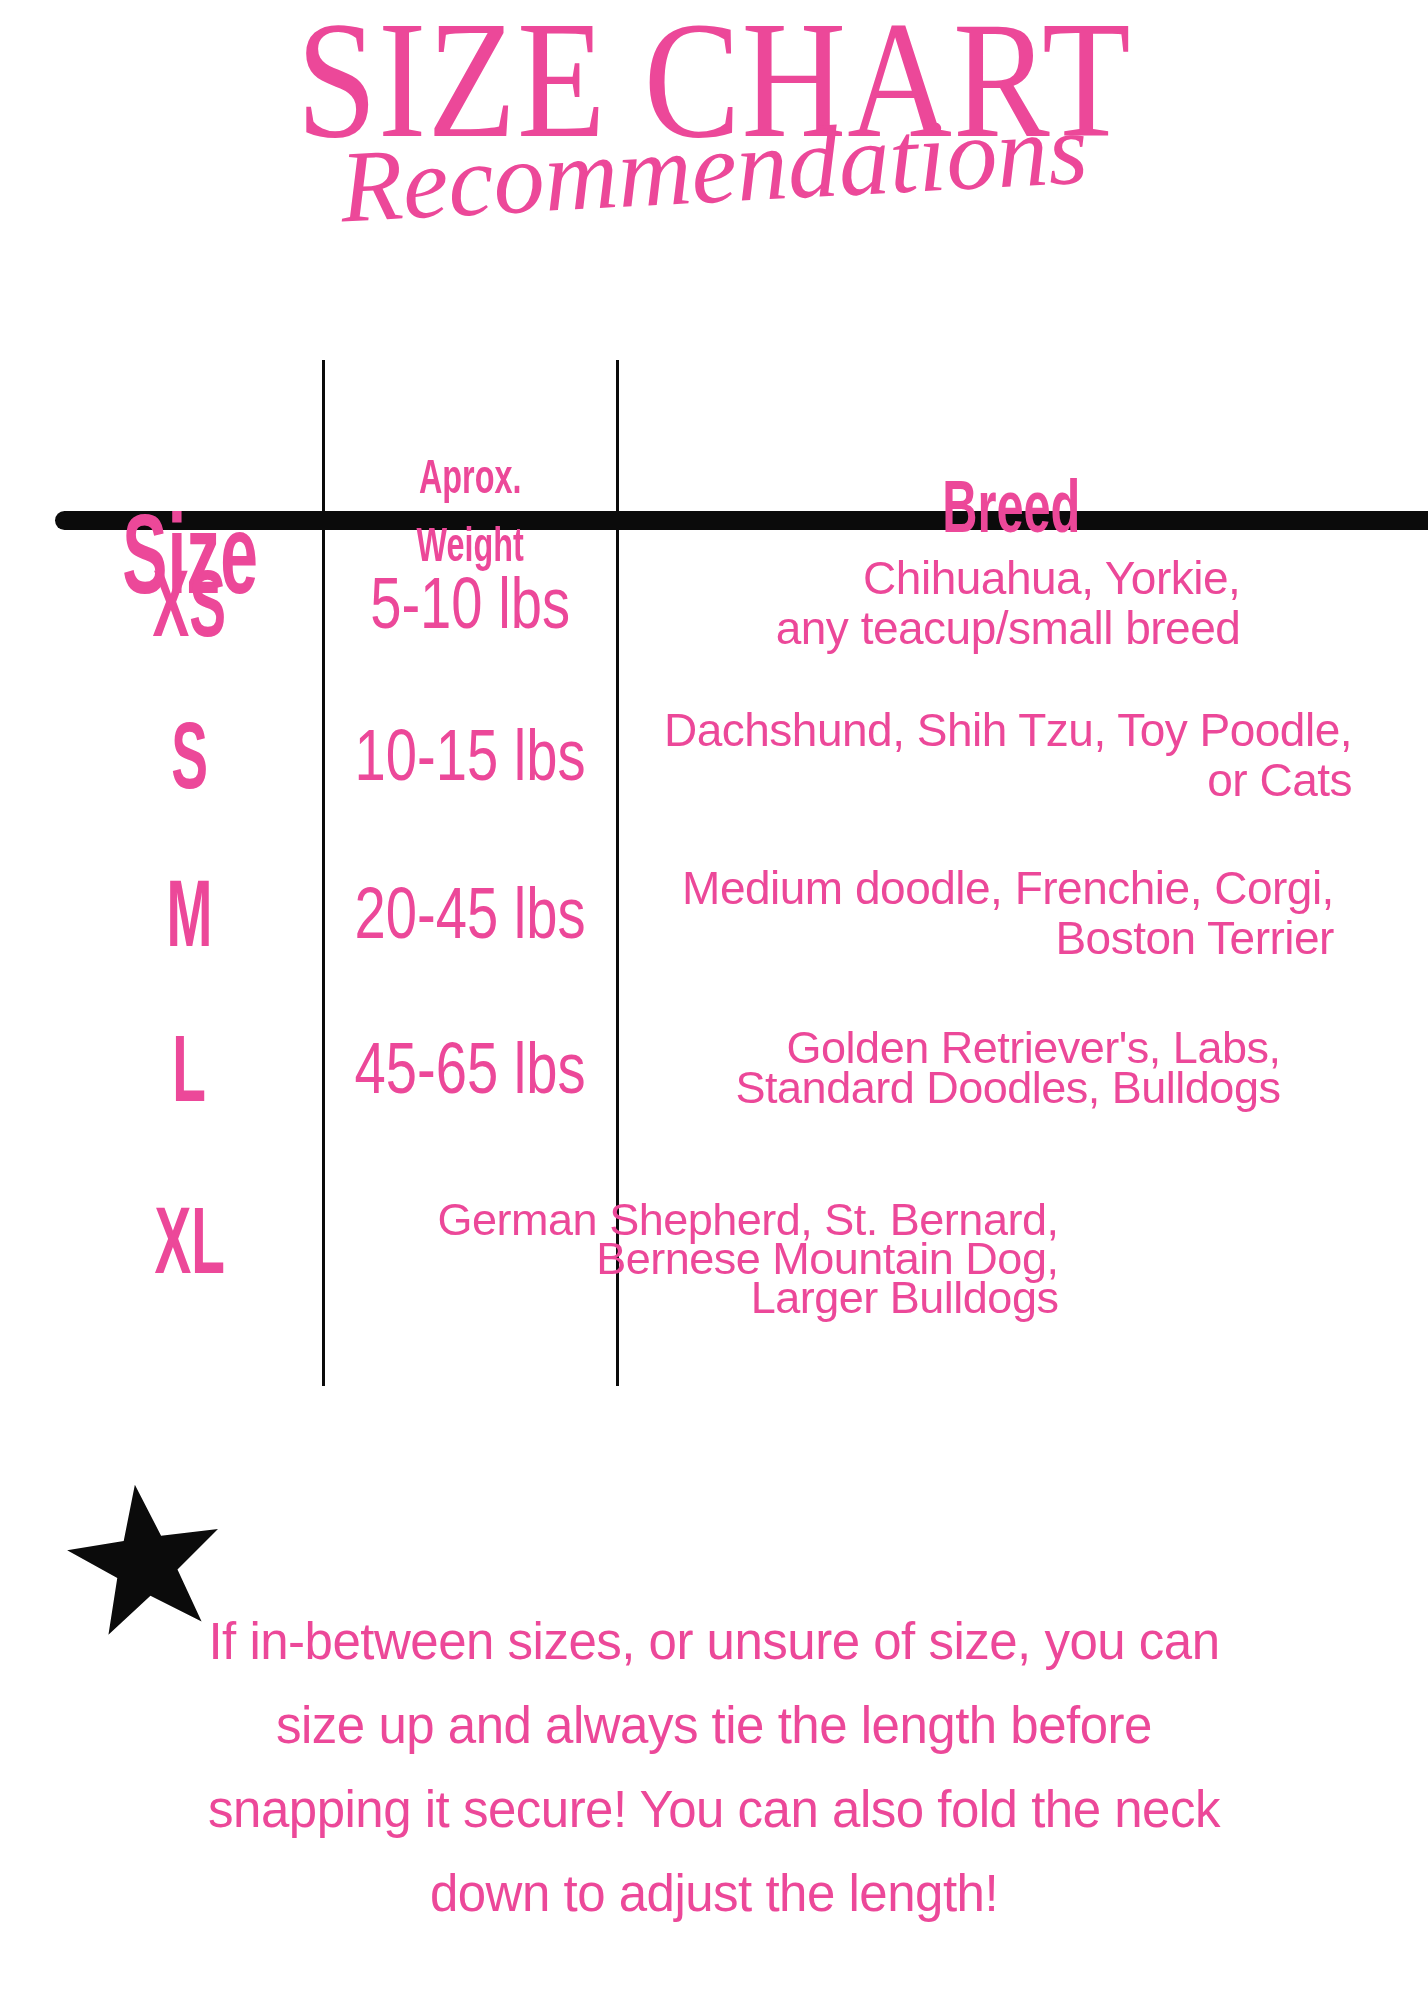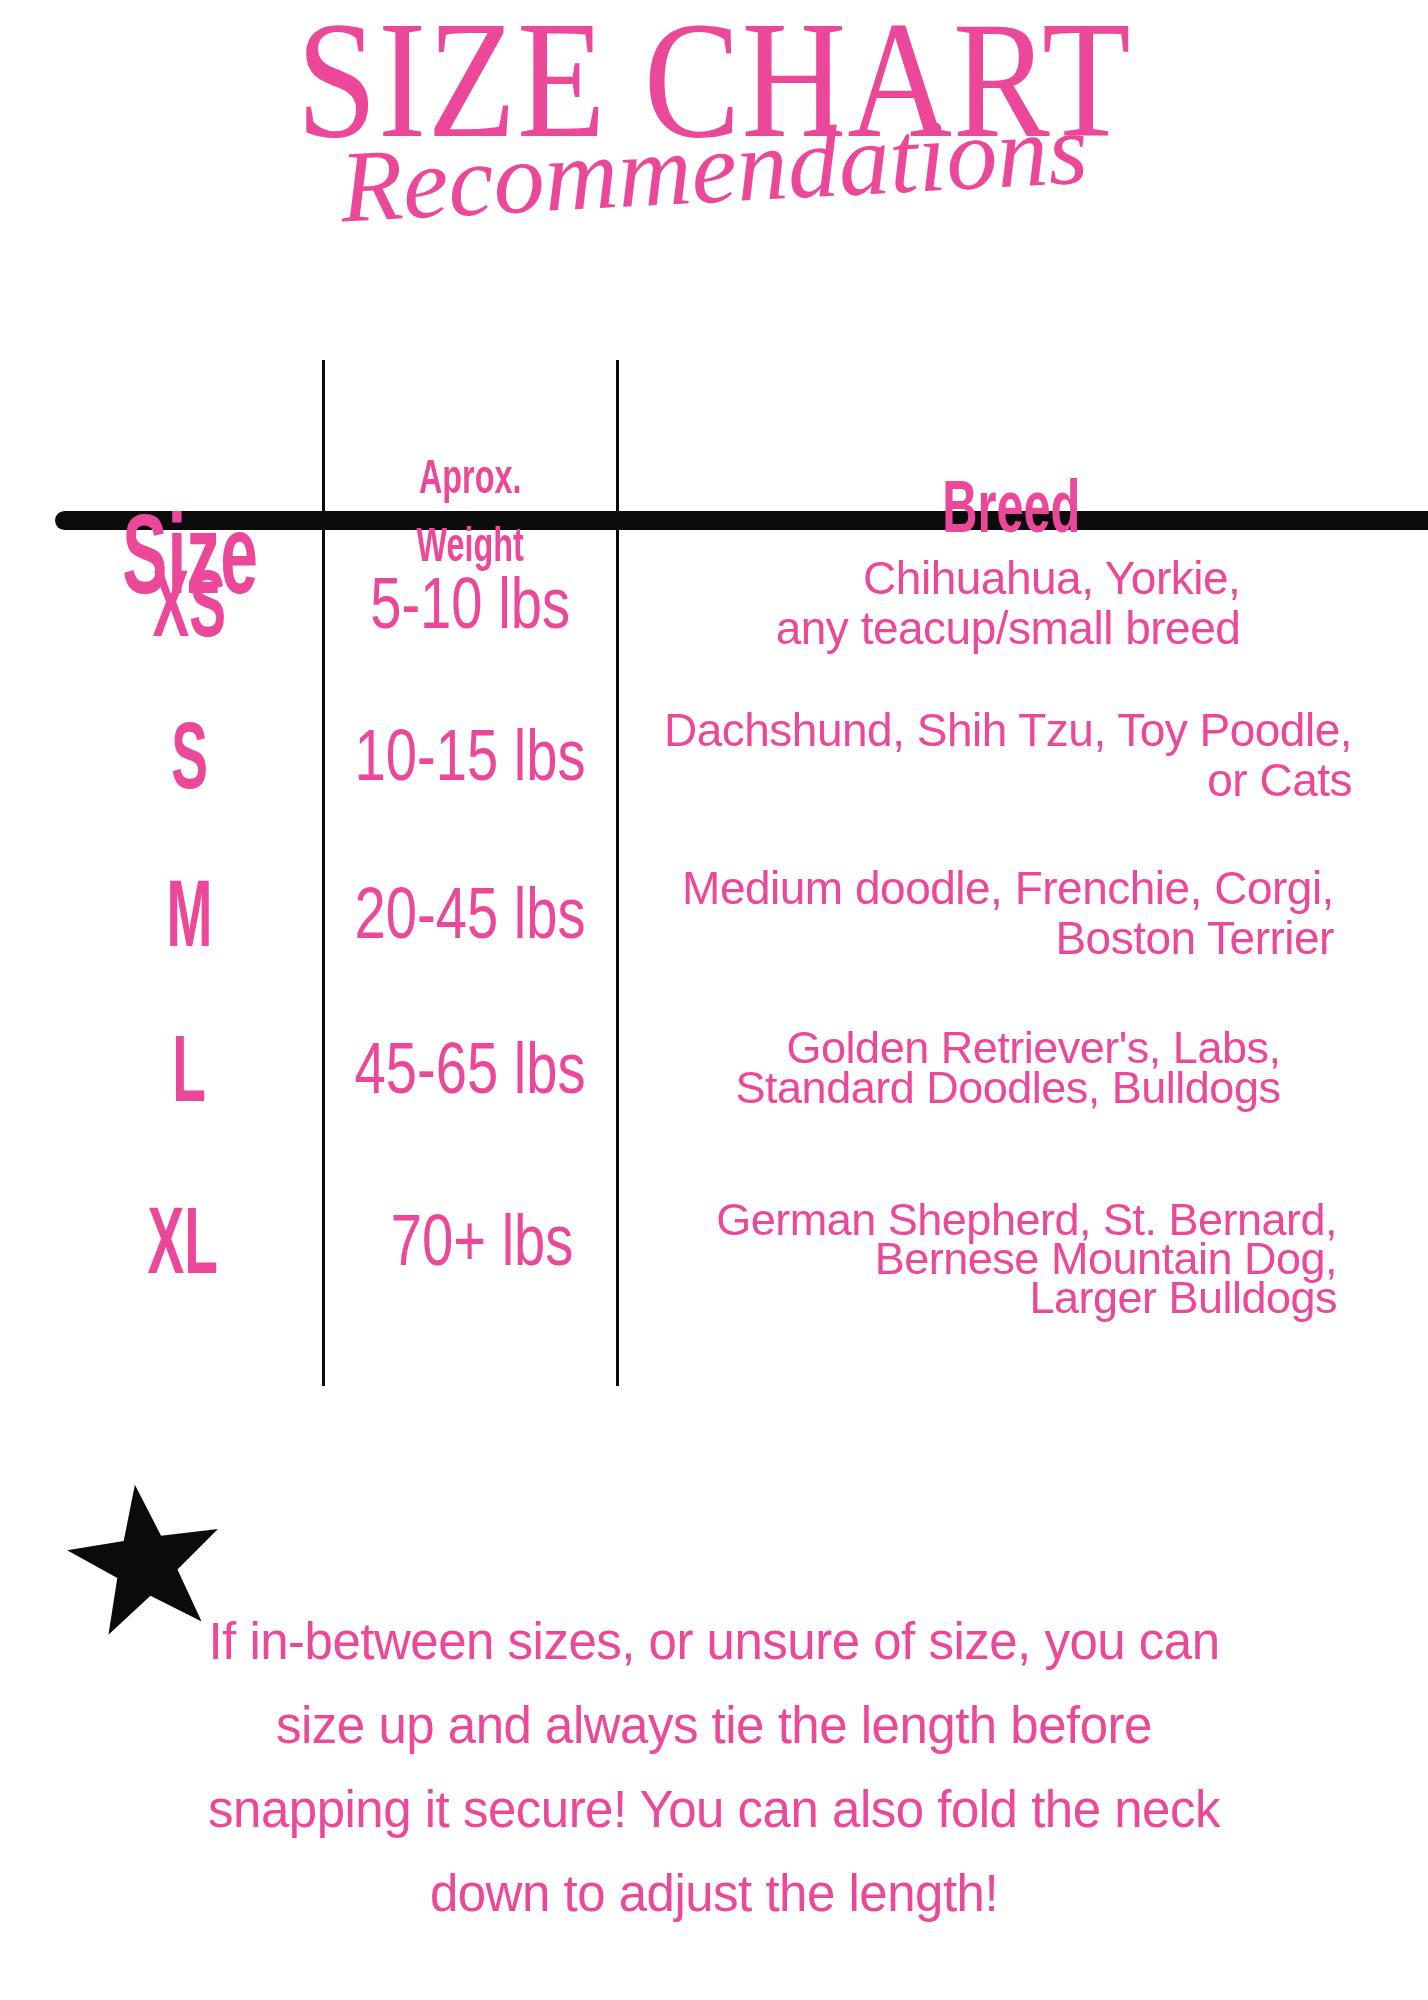--- a/index.html
+++ b/index.html
@@ -167,23 +167,20 @@
     <div class="cell c-breed">
       <span class="breed-text">Golden Retriever's, Labs,
 Standard Doodles, Bulldogs</span>
     </div>
   </div>
 
   <div class="row">
     <div class="cell c-size">
       <span class="size-label">XL</span>
     </div>
-    <div class="cell c-weight">
-      <span class="weight-value">70+ lbs</span>
-    </div>
     <div class="cell c-breed">
       <span class="breed-text">German Shepherd, St. Bernard,
 Bernese Mountain Dog,
 Larger Bulldogs</span>
     </div>
   </div>
 </div>
   </div>
 
   <svg class="star" viewBox="0 0 100 100" aria-hidden="true">

